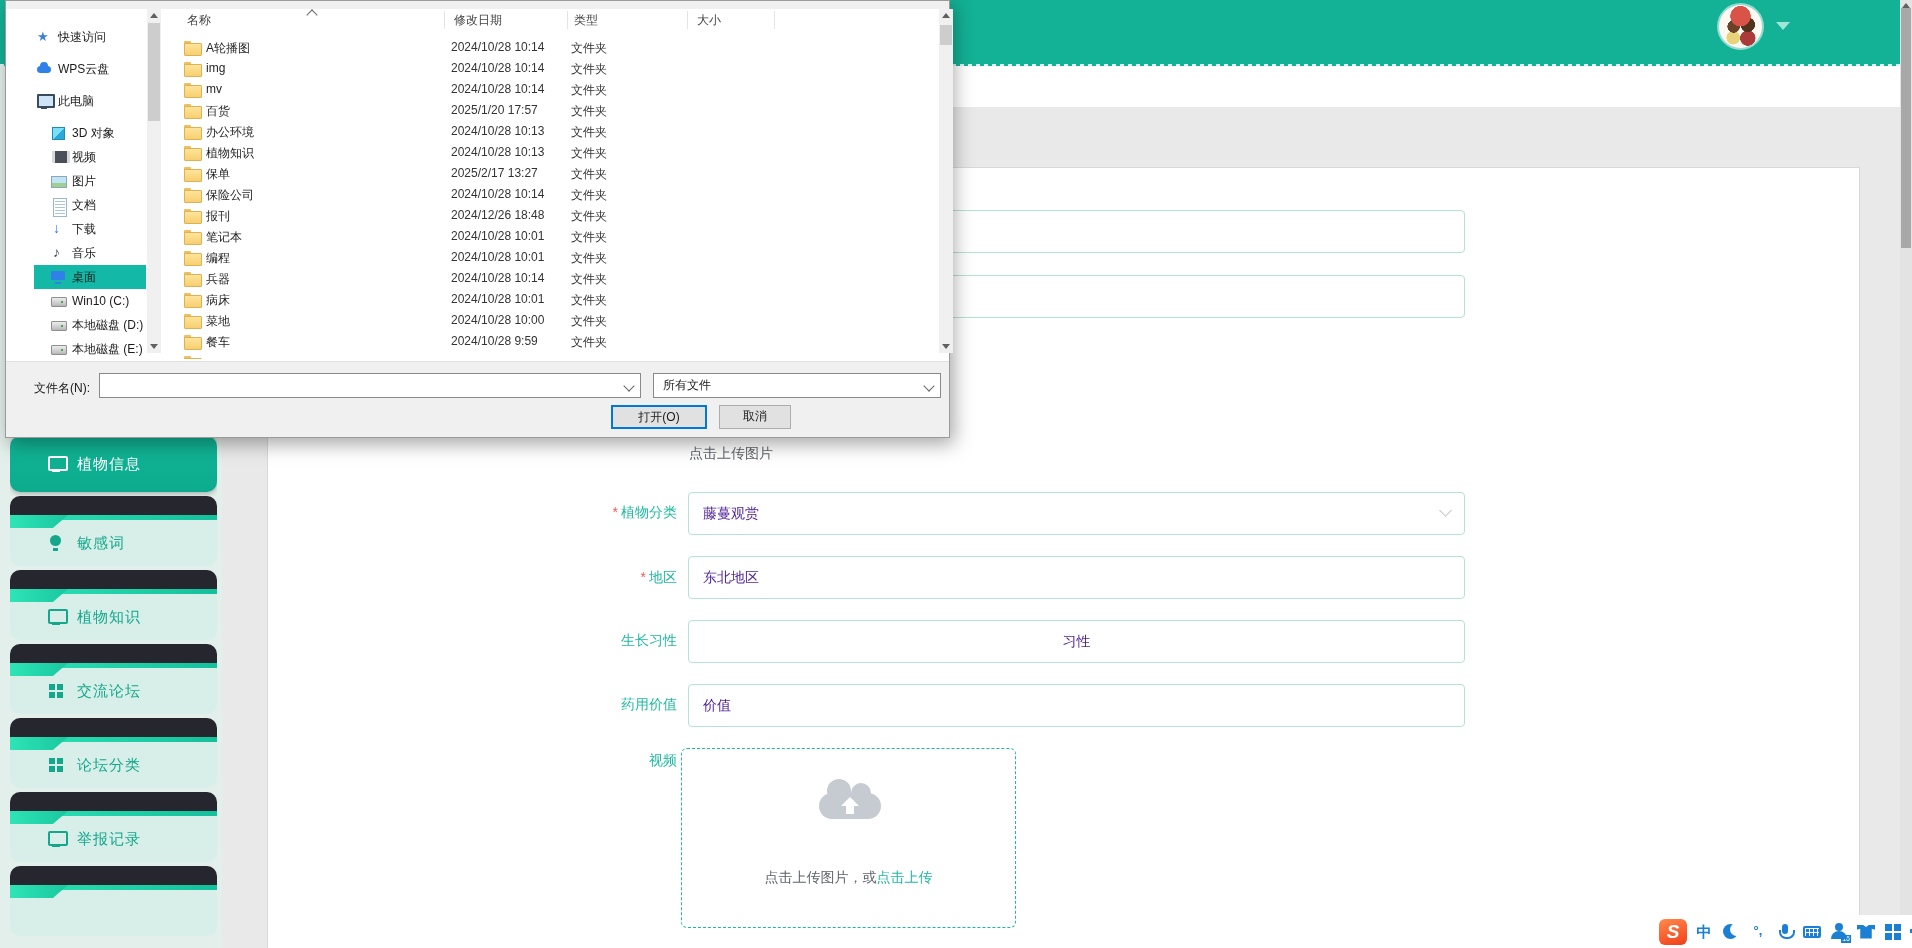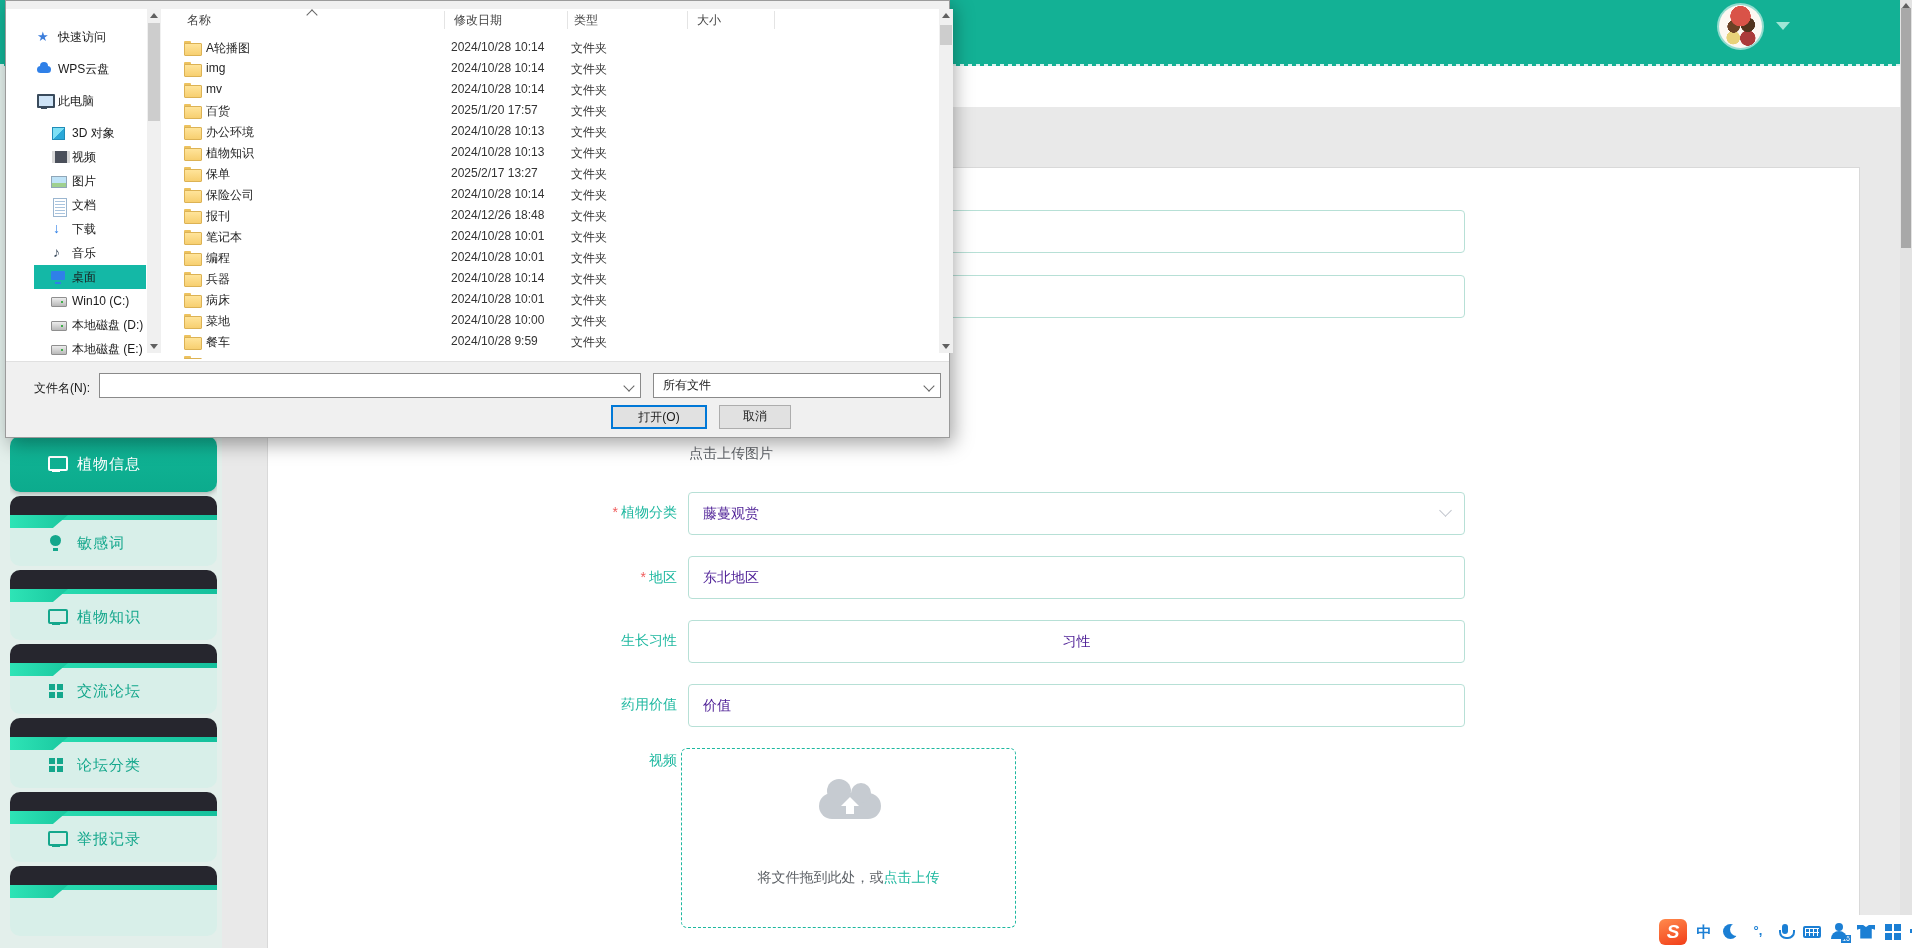--- a/index.html
+++ b/index.html
@@ -279,21 +279,21 @@
     <span>价值</span>
   </div>
 
   <div class="f-label" style="top:752px;">
     <span>视频</span>
   </div>
   <div class="upload-box">
     <div class="cloud"></div>
     <div class="cloud-arrow"></div>
     <div class="upload-text">
-      <span>将文件拖到此处，或</span><span class="link">点击上传</span>
+      <span>点击上传图片，或</span><span class="link">点击上传</span>
     </div>
   </div>
 
   <div class="dialog">
     <div class="dlg-topstrip"></div>
 
     <div class="dlg-nav">
       <div class="nav-list">
 
           <div class="nav-row toplevel">

